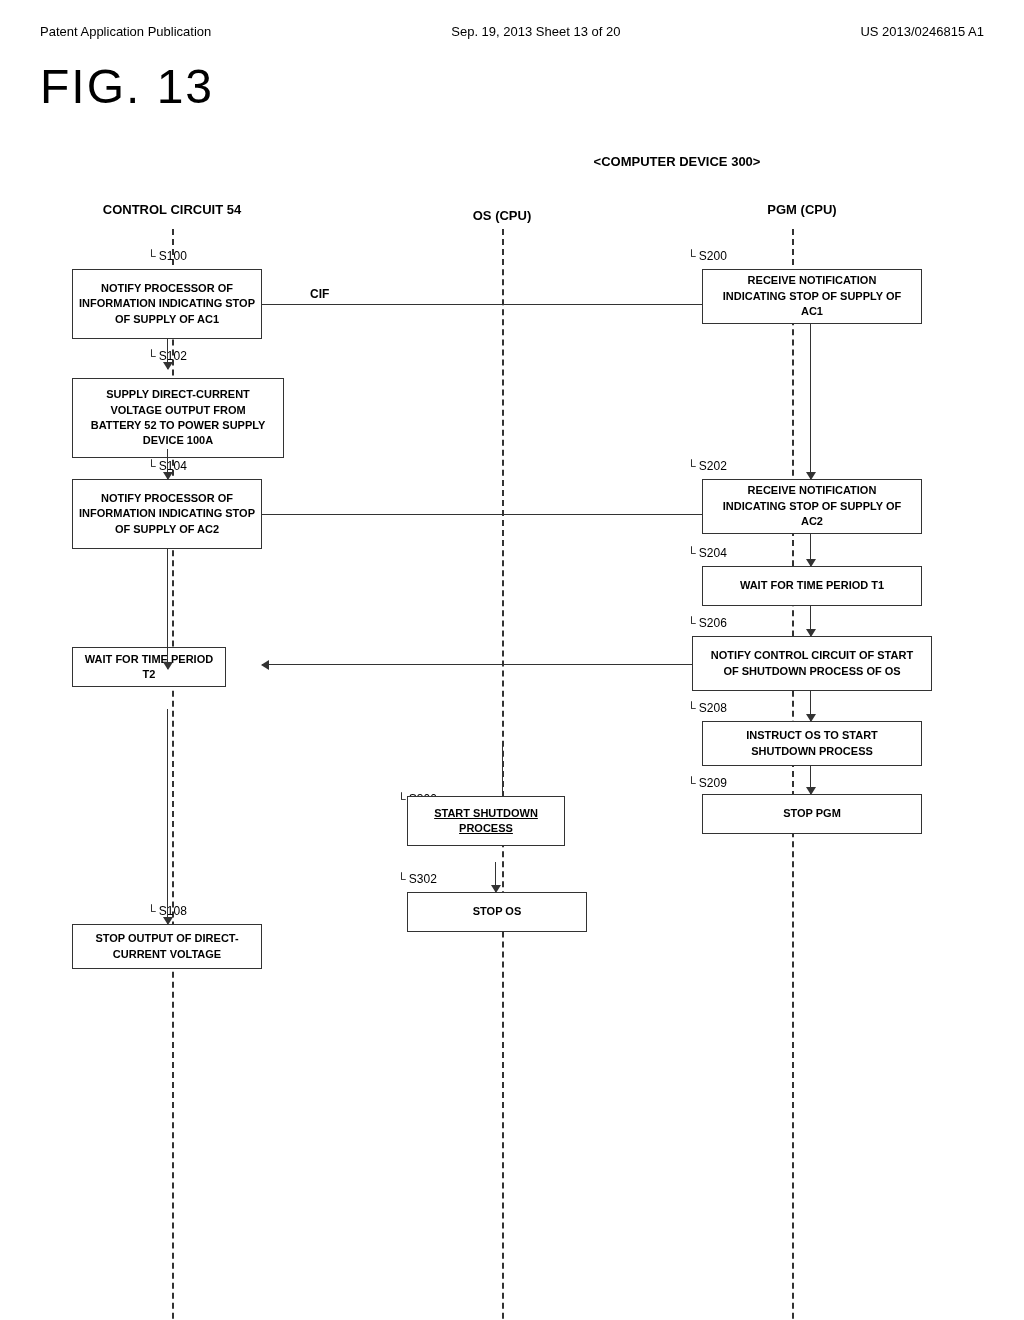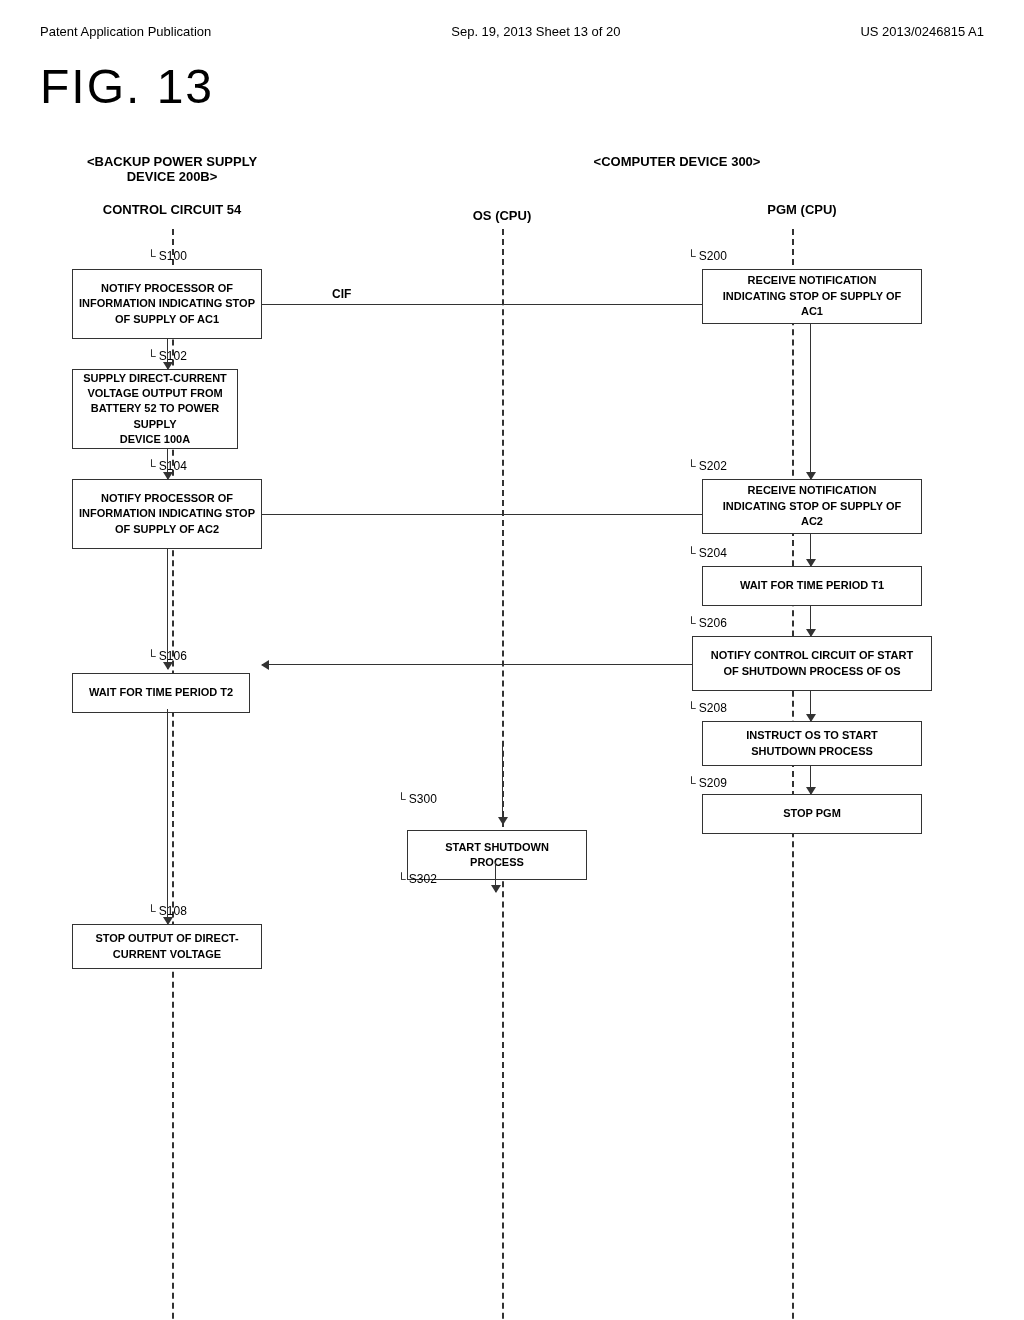--- a/index.html
+++ b/index.html
@@ -127,50 +127,47 @@
   <div class="header">
     <span>Patent Application Publication</span>
     <span>Sep. 19, 2013  Sheet 13 of 20</span>
     <span>US 2013/0246815 A1</span>
   </div>
 
   <div class="fig-title">FIG. 13</div>
 
   <div class="diagram">
 
-    <div class="col-header" style="left:10px; top:0; width:200px;">
-      &lt;BACKUP POWER SUPPLY<br>DEVICE 200B&gt;
-    </div>
     <div class="col-header" style="left:390px; top:0; width:450px;">
       &lt;COMPUTER DEVICE 300&gt;
     </div>
 
     <div class="col-header" style="left:20px; top:48px; width:180px;">CONTROL CIRCUIT 54</div>
     <div class="col-header" style="left:370px; top:48px; width:140px;margin-top:6px;">OS (CPU)</div>
     <div class="col-header" style="left:640px; top:48px; width:200px;">PGM (CPU)</div>
 
     <div class="vline" style="left:110px; top:75px;"></div>
     <div class="vline" style="left:440px; top:75px;"></div>
     <div class="vline" style="left:730px; top:75px;"></div>
 
     <div class="step-label" style="left:85px; top:95px;">└ S100</div>
 
     <div class="flow-box" style="left:10px; top:115px; width:190px; height:70px;">NOTIFY PROCESSOR OF<br>INFORMATION INDICATING STOP<br>OF SUPPLY OF AC1</div>
 
     <div class="arrow-h" style="left:200px; top:150px; width:480px;"></div>
 
-    <div class="cif-label" style="left:248px; top:133px;margin-left:22px;">CIF</div>
+    <div class="cif-label" style="left:248px; top:133px;">CIF</div>
 
     <div class="step-label" style="left:625px; top:95px;">└ S200</div>
 
     <div class="flow-box" style="left:640px; top:115px; width:220px; height:55px;">RECEIVE NOTIFICATION<br>INDICATING STOP OF SUPPLY OF<br>AC1</div>
 
     <div class="step-label" style="left:85px; top:195px;">└ S102</div>
 
-    <div class="flow-box" style="left:10px; top:215px; width:166px; height:80px;">SUPPLY DIRECT-CURRENT<br>VOLTAGE OUTPUT FROM<br>BATTERY 52 TO POWER SUPPLY<br>DEVICE 100A</div>
+    <div class="flow-box" style="left:10px; top:224px; width:212px; height:80px;">SUPPLY DIRECT-CURRENT<br>VOLTAGE OUTPUT FROM<br>BATTERY 52 TO POWER SUPPLY<br>DEVICE 100A</div>
 
     <div class="step-label" style="left:85px; top:305px;">└ S104</div>
 
     <div class="flow-box" style="left:10px; top:325px; width:190px; height:70px;">NOTIFY PROCESSOR OF<br>INFORMATION INDICATING STOP<br>OF SUPPLY OF AC2</div>
 
     <div class="arrow-h" style="left:200px; top:360px; width:480px;"></div>
 
     <div class="step-label" style="left:625px; top:305px;">└ S202</div>
 
     <div class="flow-box" style="left:640px; top:325px; width:220px; height:55px;">RECEIVE NOTIFICATION<br>INDICATING STOP OF SUPPLY OF<br>AC2</div>
@@ -178,40 +175,41 @@
     <div class="step-label" style="left:625px; top:392px;">└ S204</div>
 
     <div class="flow-box" style="left:640px; top:412px; width:220px; height:40px;">WAIT FOR TIME PERIOD T1</div>
 
     <div class="step-label" style="left:625px; top:462px;">└ S206</div>
 
     <div class="flow-box" style="left:630px; top:482px; width:240px; height:55px;">NOTIFY CONTROL CIRCUIT OF START<br>OF SHUTDOWN PROCESS OF OS</div>
 
     <div class="step-label" style="left:85px; top:495px;">└ S106</div>
 
-    <div class="flow-box" style="left:10px; top:519px; width:178px; height:40px;">WAIT FOR TIME PERIOD T2</div>
+    <div class="flow-box" style="left:10px; top:493px; width:154px; height:40px;">WAIT FOR TIME PERIOD T2</div>
 
     <div class="arrow-h arrow-h-left" style="left:200px; top:510px; width:430px;"></div>
 
     <div class="step-label" style="left:625px; top:547px;">└ S208</div>
 
     <div class="flow-box" style="left:640px; top:567px; width:220px; height:45px;">INSTRUCT OS TO START<br>SHUTDOWN PROCESS</div>
 
     <div class="arrow-v-down arrow-v" style="left:440px; top:590px; height:80px;"></div>
 
     <div class="step-label" style="left:335px; top:638px;">└ S300</div>
 
-    <div class="flow-box" style="left:345px; top:676px; width:180px; height:50px;">START SHUTDOWN<br>PROCESS</div>
+    <div class="flow-box" style="left:345px; top:642px; width:158px; height:50px;text-decoration:underline;">START SHUTDOWN<br>PROCESS</div>
 
     <div class="step-label" style="left:625px; top:622px;">└ S209</div>
 
     <div class="flow-box" style="left:640px; top:640px; width:220px; height:40px;">STOP PGM</div>
 
     <div class="step-label" style="left:335px; top:718px;">└ S302</div>
 
+    <div class="flow-box" style="left:345px; top:738px; width:180px; height:40px;">STOP OS</div>
 
     <div class="step-label" style="left:85px; top:750px;">└ S108</div>
 
     <div class="flow-box" style="left:10px; top:770px; width:190px; height:45px;">STOP OUTPUT OF DIRECT-<br>CURRENT VOLTAGE</div>
 
     <div class="arrow-v arrow-v-down" style="left:105px; top:185px; height:30px;"></div>
     <div class="arrow-v arrow-v-down" style="left:105px; top:295px; height:30px;"></div>
     <div class="arrow-v arrow-v-down" style="left:105px; top:395px; height:120px;"></div>
     <div class="arrow-v arrow-v-down" style="left:105px; top:555px; height:215px;"></div>
 

